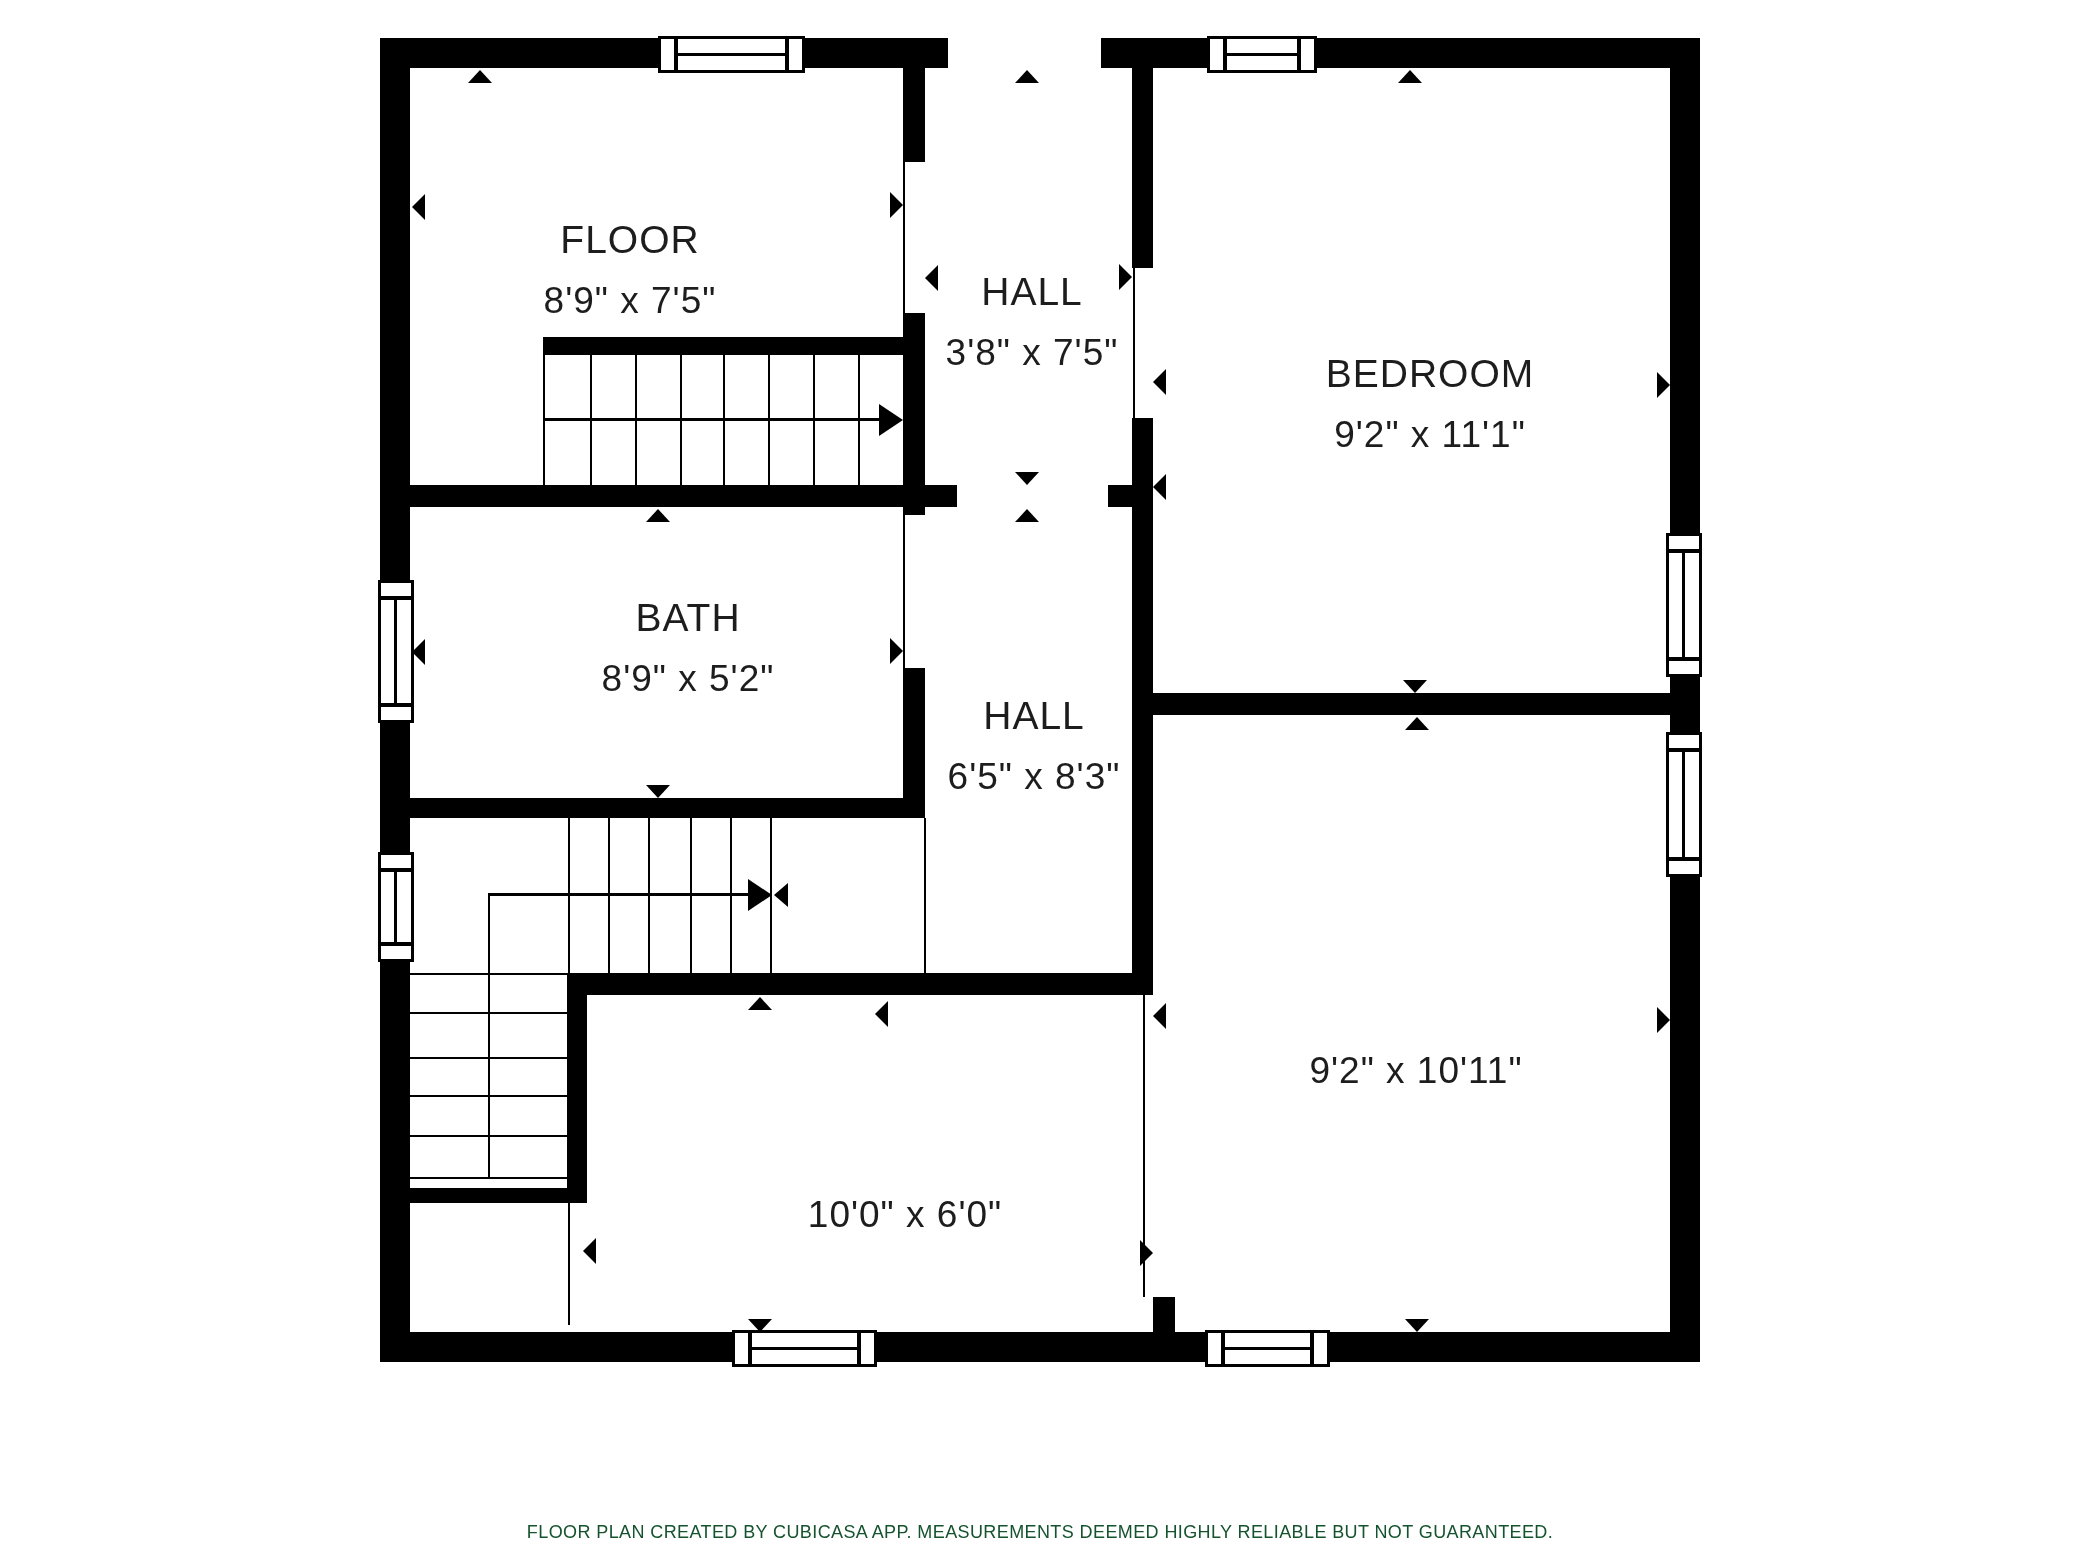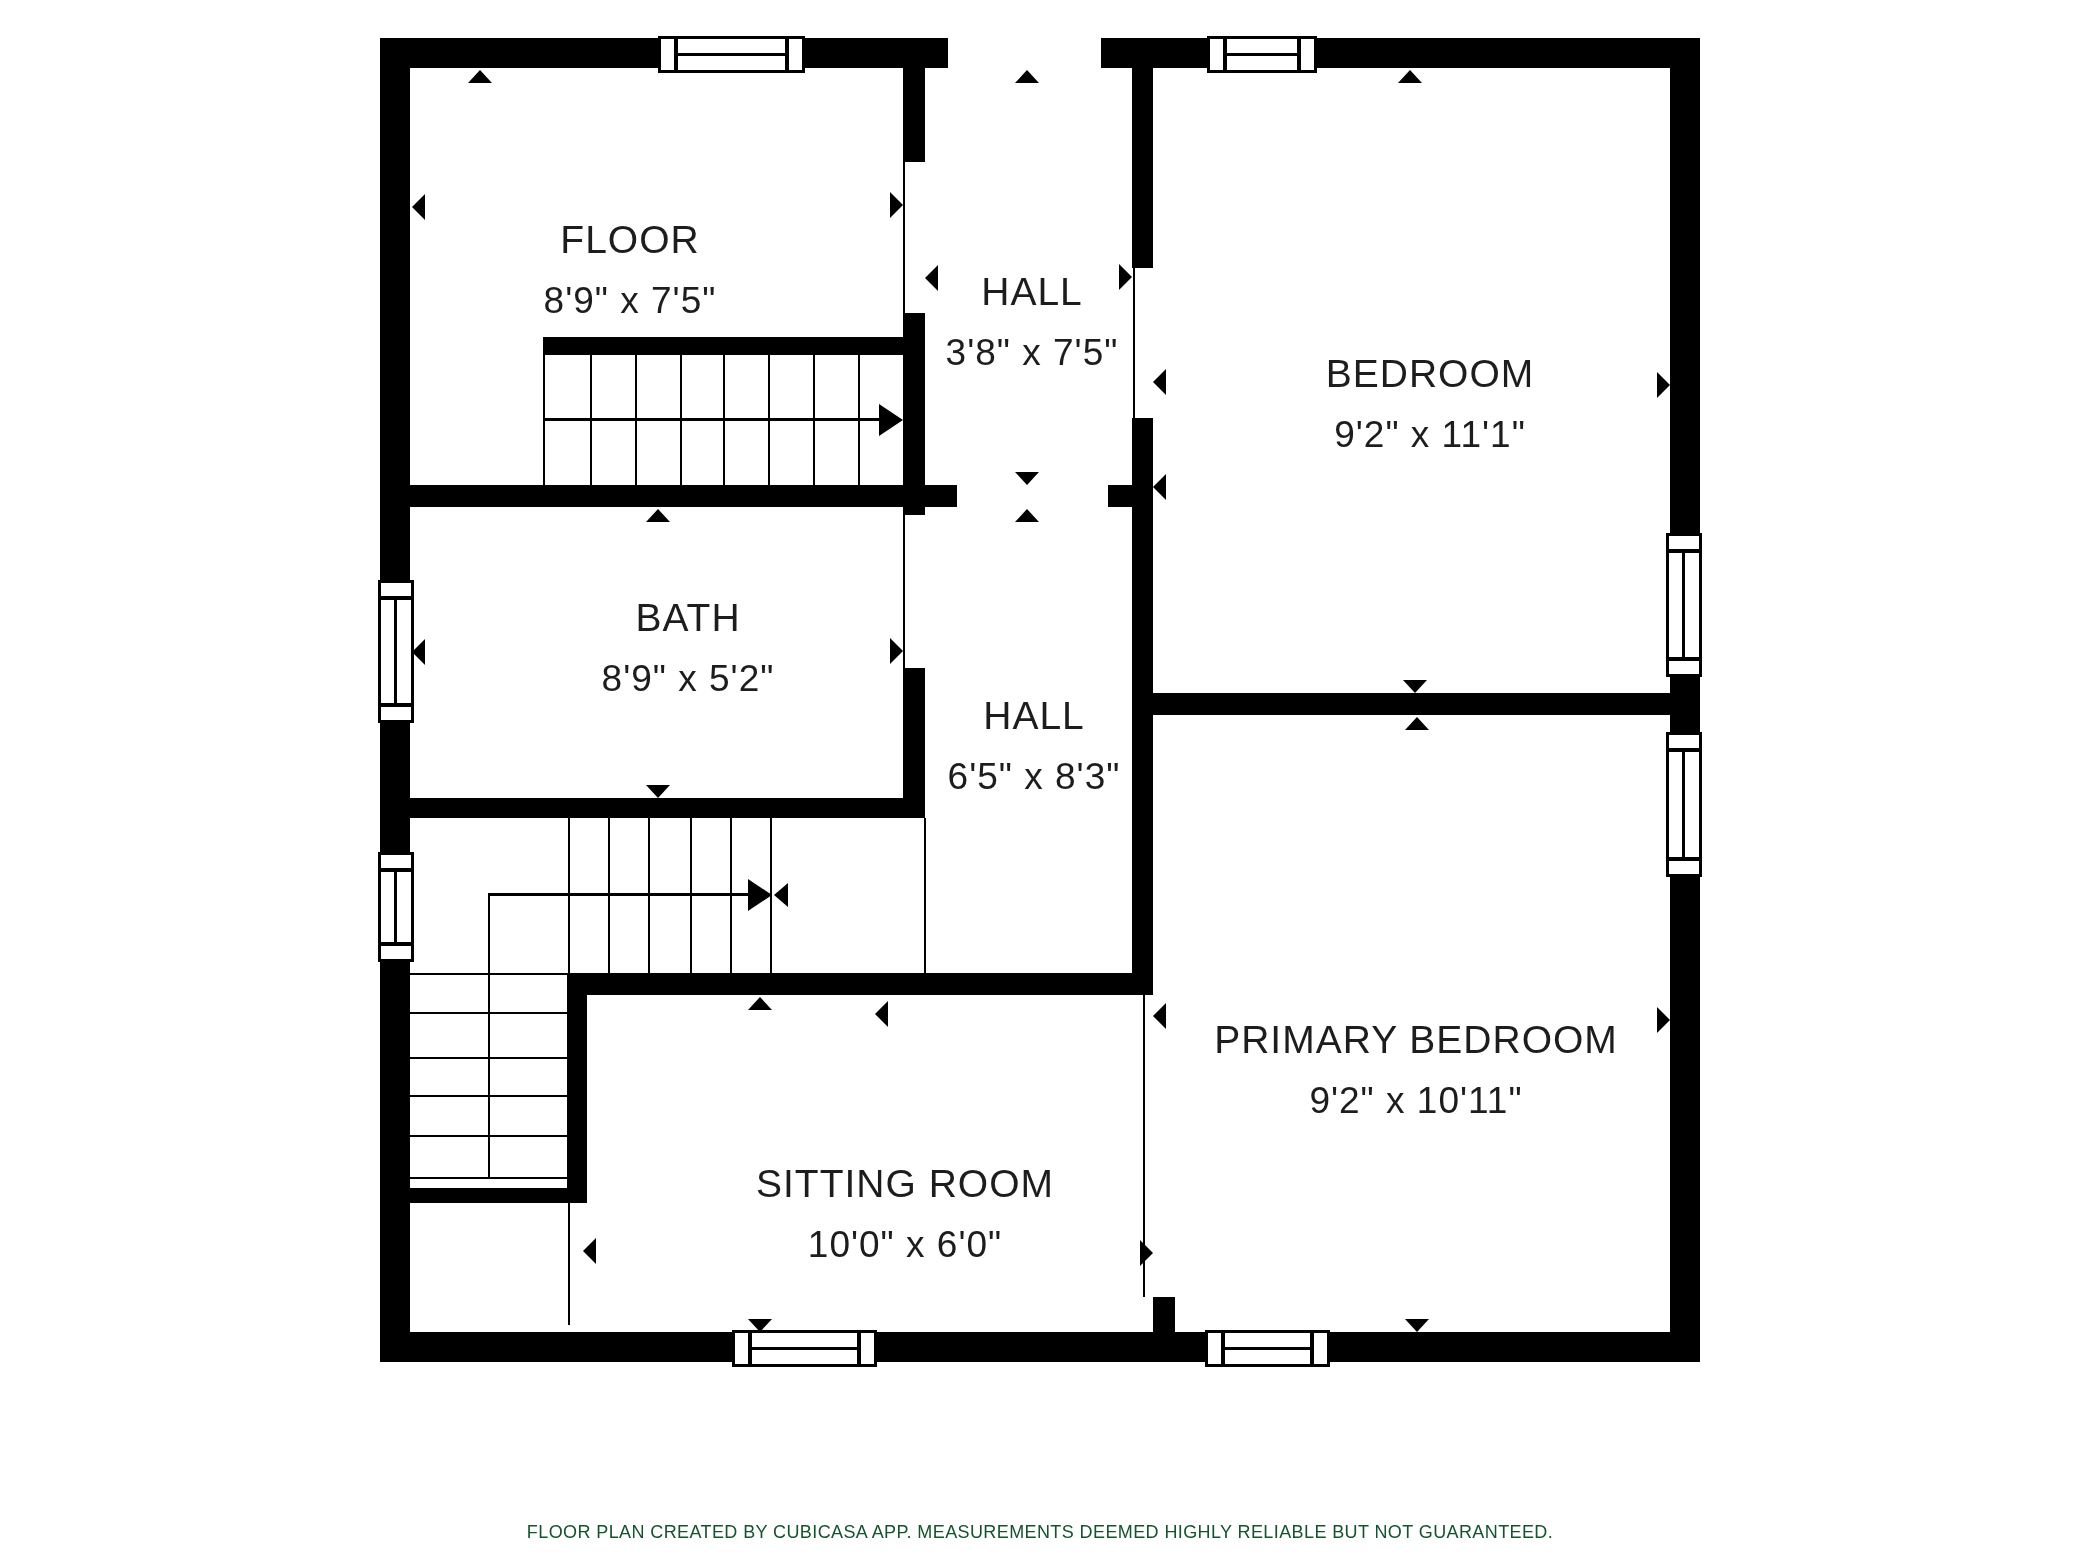--- a/index.html
+++ b/index.html
@@ -180,23 +180,21 @@
   </div>
   <div class="room-label" style="left:688px;top:648px;">
     <span class="nm">BATH</span>
     <span class="dm">8'9" x 5'2"</span>
   </div>
   <div class="room-label" style="left:1034px;top:746px;">
     <span class="nm">HALL</span>
     <span class="dm">6'5" x 8'3"</span>
   </div>
   <div class="room-label" style="left:1416px;top:1070px;">
-    <span class="nm">PRIMARY BEDROOM</span>
     <span class="dm">9'2" x 10'11"</span>
   </div>
   <div class="room-label" style="left:905px;top:1214px;">
-    <span class="nm">SITTING ROOM</span>
     <span class="dm">10'0" x 6'0"</span>
   </div>
 
   <div class="footer">FLOOR PLAN CREATED BY CUBICASA APP. MEASUREMENTS DEEMED HIGHLY RELIABLE BUT NOT GUARANTEED.</div>
 
 </div>
 
 </body></html>

